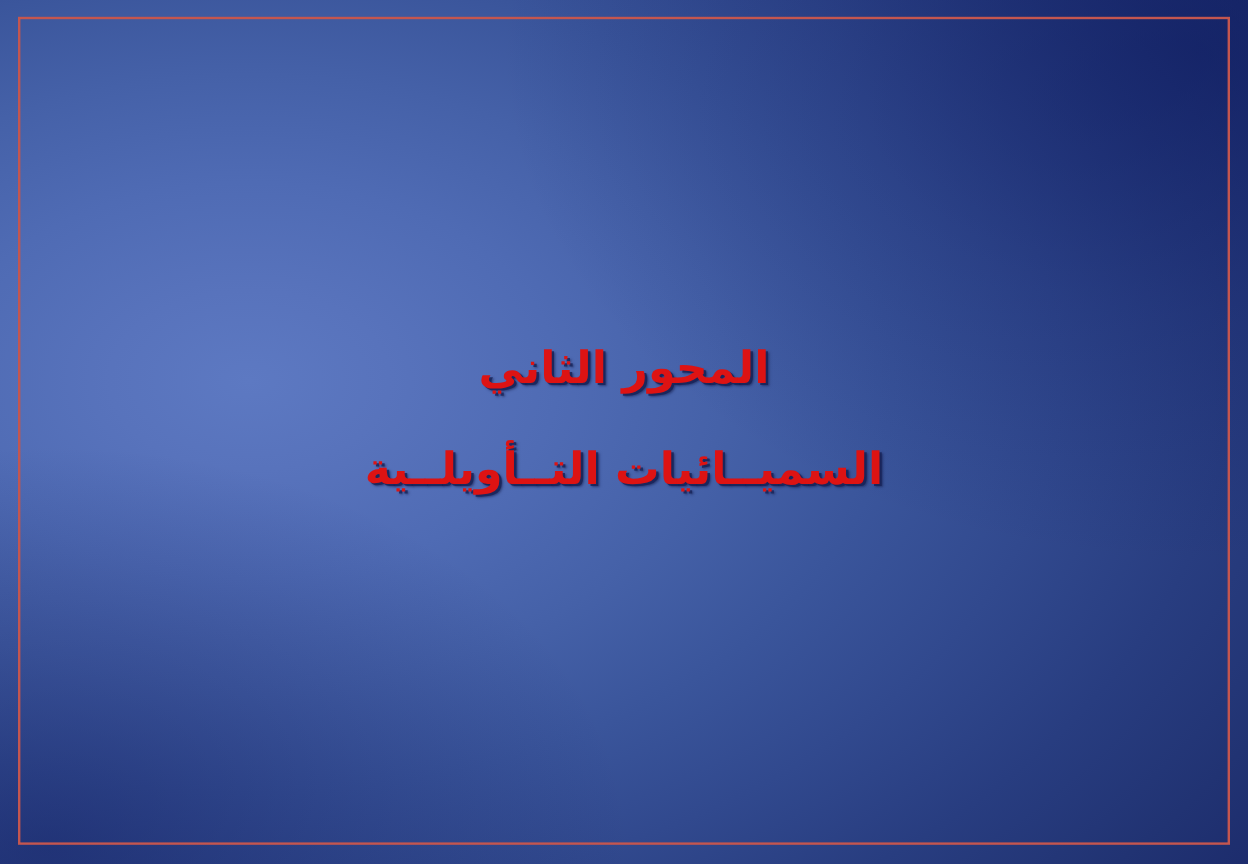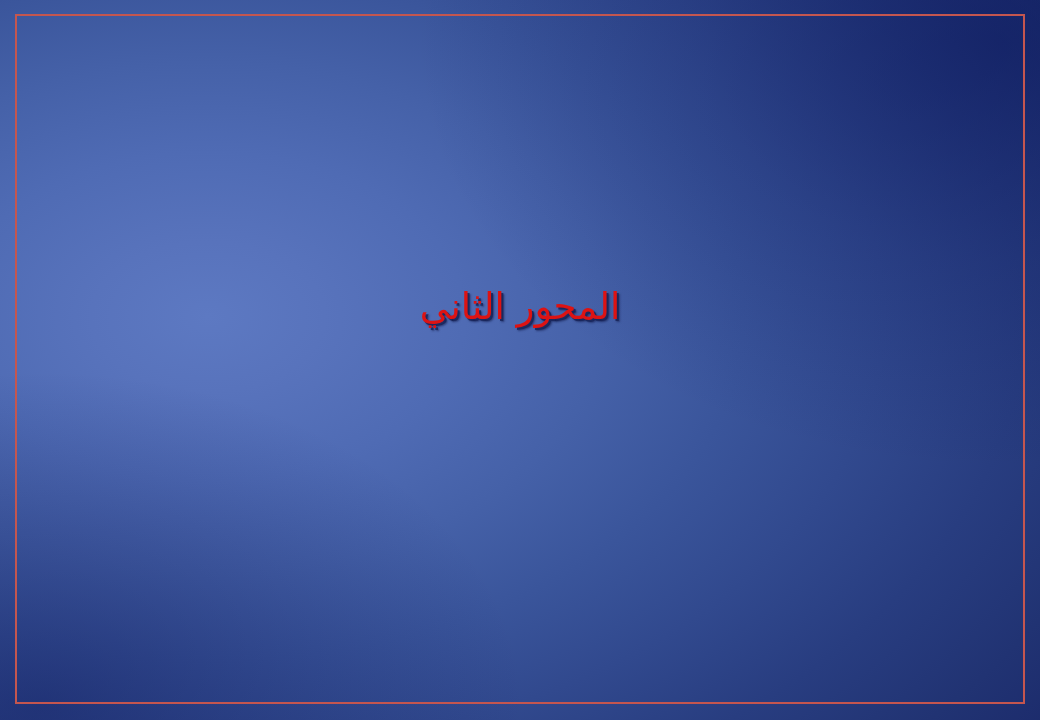--- a/index.html
+++ b/index.html
@@ -75,21 +75,21 @@
     left: 0;
     right: 0;
     top: 288px;
     z-index: 4;
     text-align: center;
     direction: rtl;
   }
 
   .title-line {
     font-family: "DejaVu Sans", sans-serif;
-    font-weight: normal;
+    font-weight: bold;
     color: #dd1313;
     direction: rtl;
     unicode-bidi: isolate;
     white-space: pre;
     line-height: 1.0;
     letter-spacing: 0.5px;
     text-shadow:
       2px 2px 0px rgba(22, 34, 86, 0.80),
       3px 3px 2px rgba(18, 28, 74, 0.55);
   }
@@ -108,16 +108,17 @@
 <body>
 
 <div id="slide">
 
   <div class="slide-frame"></div>
 
   <div class="title-block">
 
     <div class="title-line title-line--primary">المحور الثاني</div>
 
+    <div class="title-line title-line--secondary">السميــائيات التــأويلــية</div>
 
   </div>
 
 </div>
 
 </body></html>

